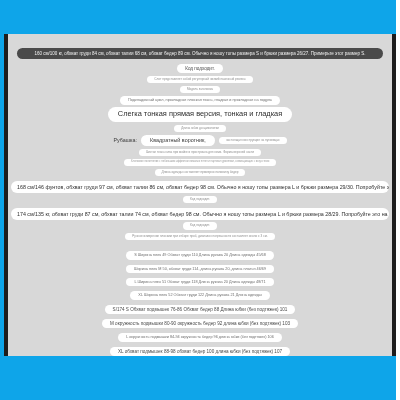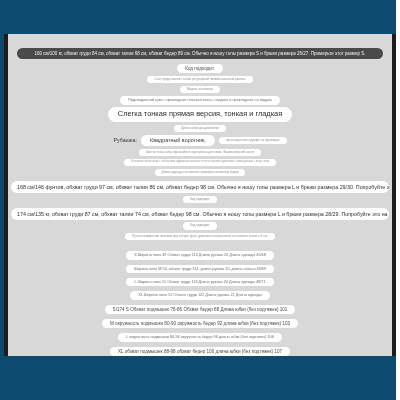--- a/index.html
+++ b/index.html
@@ -2,21 +2,21 @@
 <html><head>
 <meta charset="utf-8">
 <style>
   html,body{margin:0;padding:0;}
   body{
     width:400px;height:400px;
     background:#ffffff;
     font-family:"Liberation Sans","DejaVu Sans",sans-serif;
     overflow:hidden;
   }
-  #stage{position:relative;width:396px;height:400px;background:#0c4a6e;}
+  #stage{position:relative;width:396px;height:400px;background:#0ea5e9;}
 
   
   #panel{
     position:absolute;
     left:8px;top:34px;
     width:384px;height:322px;
     background:#d8d8d8;
     display:flex;
     flex-direction:column;
     align-items:center;

